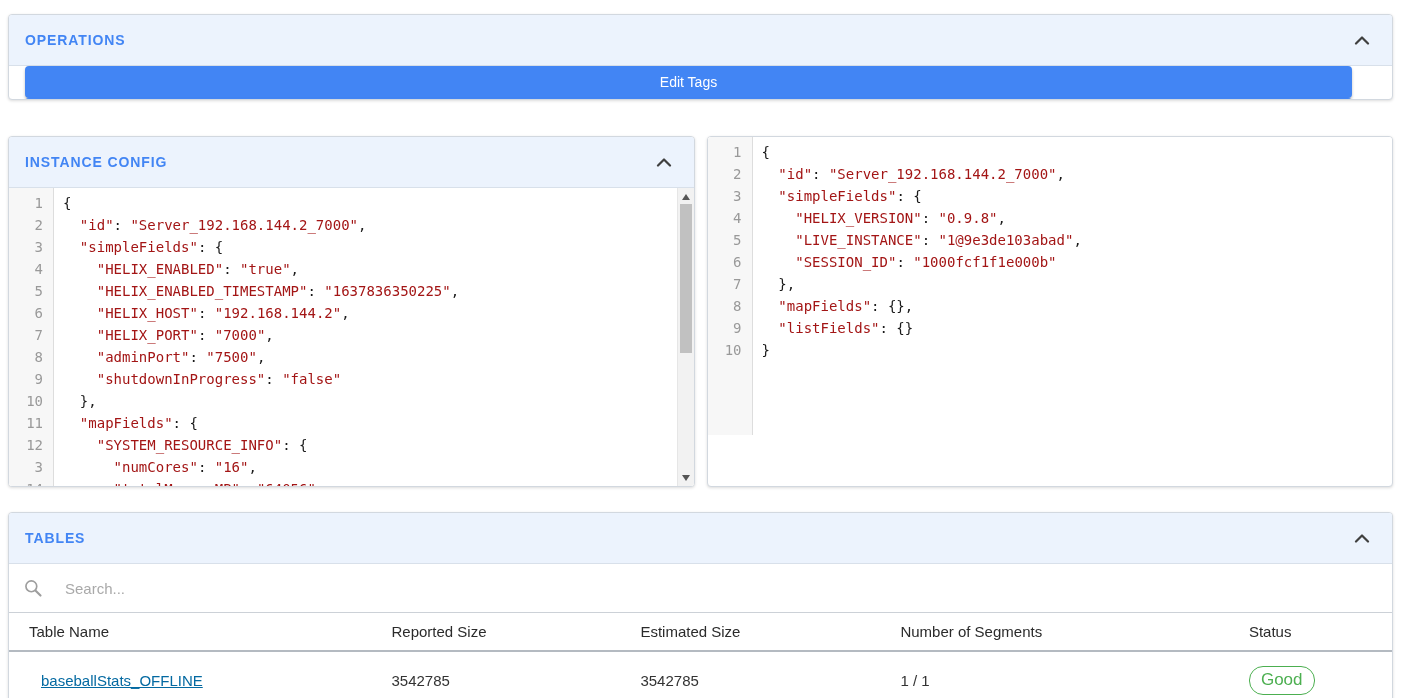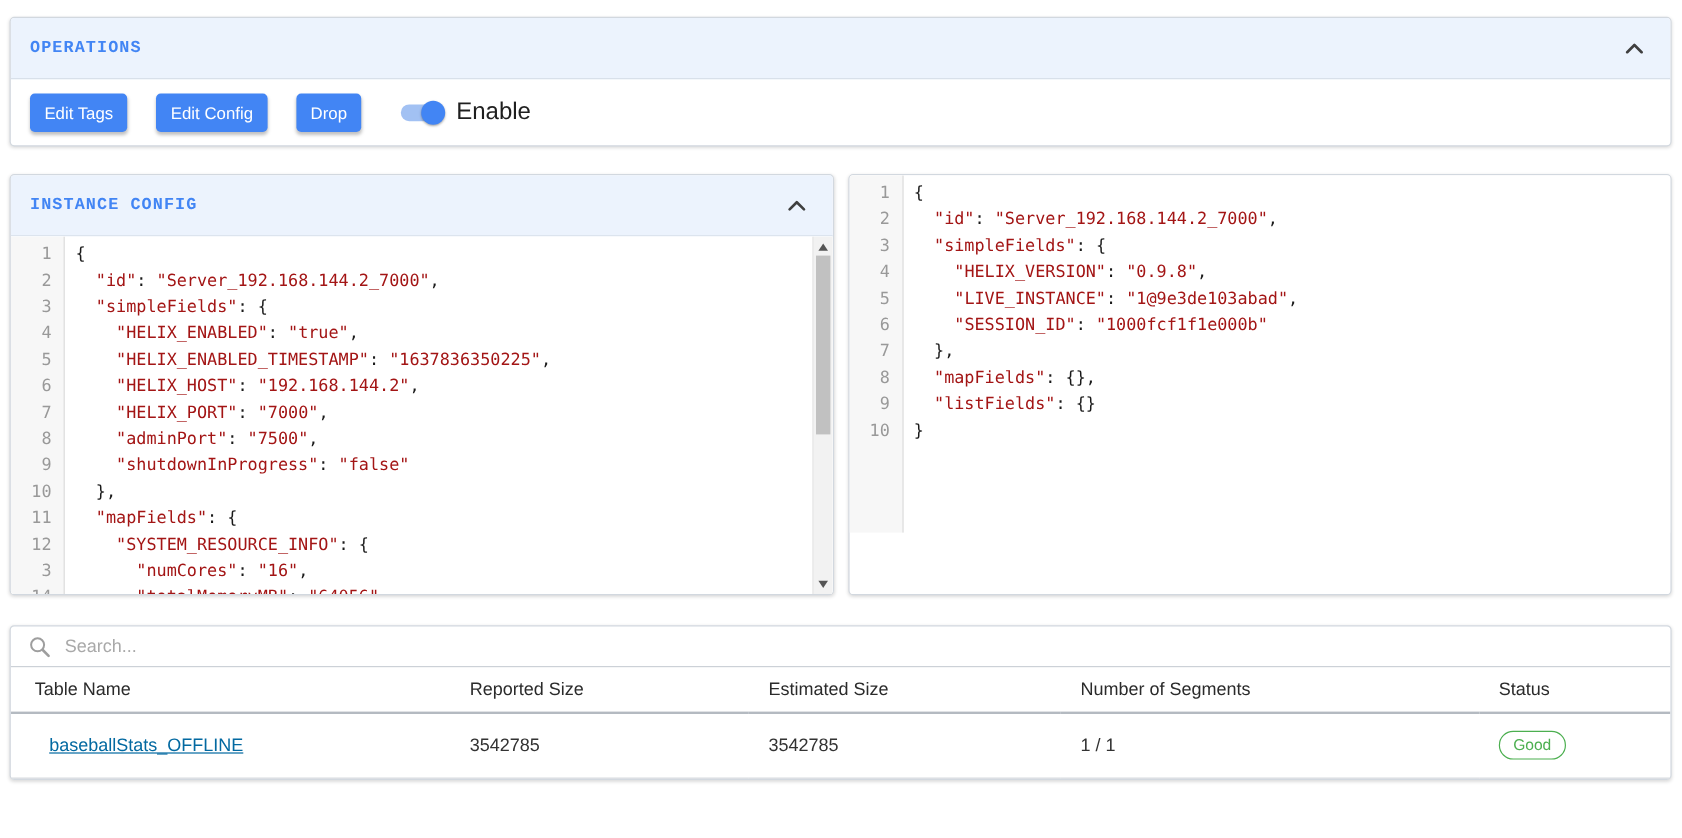--- a/index.html
+++ b/index.html
@@ -15,58 +15,57 @@
     overflow: hidden;
   }
   .panel-header {
     background: #ecf3fd;
     border-bottom: 1px solid #d8e0ea;
     height: 51px;
     display: flex;
     align-items: center;
     justify-content: space-between;
     padding: 10px 16px;
-    font-family: Liberation Mono, monospace;
   }
   .panel-title {
     color: #4285f4;
     font-size: 14px;
     font-weight: bold;
     letter-spacing: 0.9px;
   }
   .collapse-btn {
     background: none; border: none; cursor: pointer; padding: 4px 6px; line-height: 0;
   }
 
   
   .operations-body {
-    height: 55px;
+    height: 33px;
     display: flex;
-    align-items: center;
     padding: 0 16px;
+    flex-direction: column;
   }
   .btn {
     background: #4285f4;
     color: #fff;
     border: none;
     border-radius: 4px;
     font-family: "Liberation Sans", sans-serif;
     font-size: 14px;
     padding: 8px 12px;
     margin-right: 24px;
     cursor: pointer;
     box-shadow: 0 2px 3px rgba(0,0,0,0.25);
   }
   .switch { position: relative; width: 40px; height: 24px; margin: 0 9px 0 6px; display: inline-block; cursor: pointer; }
   .switch .track { position: absolute; left: 3px; top: 5px; width: 34px; height: 14px; border-radius: 7px; background: #a2c1f3; }
   .switch .thumb { position: absolute; right: 0; top: 2px; width: 20px; height: 20px; border-radius: 50%; background: #4285f4; box-shadow: 0 1px 2px rgba(0,0,0,0.35); }
   .switch-label { font-size: 20px; color: #1f1f1f; }
 
   
-  .config-row { display: flex; gap: 12px; margin-top: 23px; }
+  .config-row { display: flex; gap: 12px; margin-top: 36px; }
   .config-panel { flex: 1 1 0; }
 
   
   .editor {
     position: relative;
     height: 298px;
     overflow: hidden;
     background: #fff;
     font-family: "DejaVu Sans Mono", monospace;
     font-size: 14px;
@@ -84,24 +83,24 @@
   .scroll-arrow { position: absolute; left: 0; width: 16px; height: 15px; display: flex; align-items: center; justify-content: center; cursor: pointer; }
   .scroll-arrow.up { top: 1px; }
   .scroll-arrow.down { bottom: 1px; }
   .scroll-arrow.up::after { content: ""; border-left: 4px solid transparent; border-right: 4px solid transparent; border-bottom: 6px solid #555; }
   .scroll-arrow.down::after { content: ""; border-left: 4px solid transparent; border-right: 4px solid transparent; border-top: 6px solid #555; }
   .scroll-thumb { position: absolute; left: 2px; right: 2px; top: 16px; height: 149px; background: #c1c1c1; cursor: grab; }
 
   
   .tables-panel { margin-top: 25px; }
   .search-row {
-    height: 34px;
+    height: 49px;
     display: flex;
     align-items: center;
-    gap: 11px;
+    gap: 22px;
     padding: 0 14px;
     border-bottom: 1px solid #ccd1d7;
   }
   .search-input {
     flex: 1; border: none; outline: none; background: transparent;
     font-family: "Liberation Sans", sans-serif; font-size: 15px; color: #333;
   }
   .search-input::placeholder { color: #a9a9a9; }
 
   .data-table { width: 100%; border-collapse: collapse; }
@@ -114,21 +113,21 @@
     padding: 14px 16px 15px; border-bottom: 1px solid #ccd1d7;
   }
   .data-table th:first-child, .data-table td:first-child { padding-left: 20px; }
   .table-link { color: #0369a1; text-decoration: underline; cursor: pointer; margin-left: 12px; }
   .badge {
     display: inline-block;
     border: 1px solid #4caf50;
     color: #4caf50;
     border-radius: 14px;
     padding: 3px 11px 4px;
-    font-size: 13px;
+    font-size: 17px;
   }
   .op-panel { margin-top: 0; }
 </style>
 </head>
 <body>
 
 <div class="page">
 
   <section class="panel op-panel">
     <header class="panel-header">
@@ -278,20 +277,30 @@
               <span class="ln">10</span>
               <span class="code-text"><span>}</span></span>
             </div>
           </div>
       </div>
     </section>
 
   </div>
 
   <section class="panel tables-panel">
+    <header class="panel-header">
+      <span class="panel-title">TABLES</span>
+      <button class="collapse-btn">
+        <span>
+          <svg width="16" height="10" viewBox="0 0 16 10">
+              <path d="M2 8.5 L8 2.5 L14 8.5" stroke="#3f3f3f" stroke-width="2.2" fill="none" stroke-linecap="round" stroke-linejoin="round"></path>
+            </svg>
+        </span>
+      </button>
+    </header>
 
     <div class="search-row">
       <span style="line-height:0;">
         <svg width="20" height="20" viewBox="0 0 24 24">
             <circle cx="10" cy="10" r="6.5" fill="none" stroke="#9e9e9e" stroke-width="2"></circle>
             <line x1="15.2" y1="15.2" x2="21" y2="21" stroke="#9e9e9e" stroke-width="2.6" stroke-linecap="round"></line>
           </svg>
       </span>
       <input class="search-input" type="text" placeholder="Search..." style="">
     </div>

